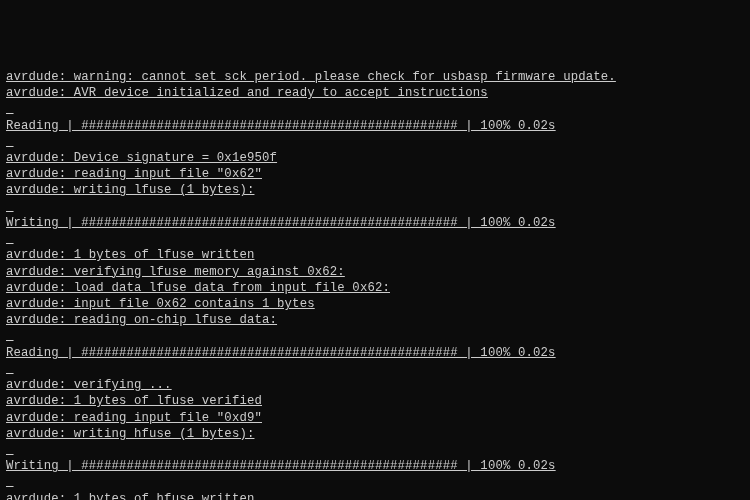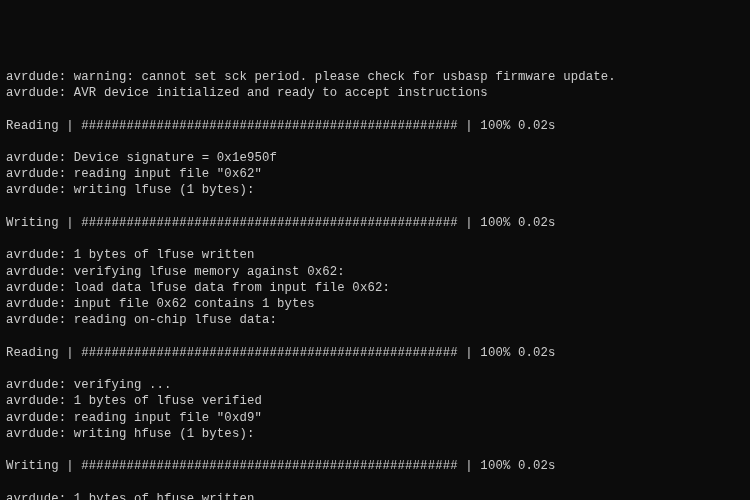--- a/index.html
+++ b/index.html
@@ -9,21 +9,21 @@
       font-family: Consolas, "Courier New", monospace;
       font-size: 12.3px;
       line-height: 1.32;
       padding: 4px 6px;
       white-space: pre;
       letter-spacing: 0.15px;
       overflow: hidden;
       width: 750px;
       height: 500px;
     }
-    .line { display: block; }
+    .line { display: block; text-decoration: underline; }
     .blank { height: 1.32em; }
   </style>
 </head>
 <body>
 
 
 
 <div id="terminal"><span class="line">avrdude: warning: cannot set sck period. please check for usbasp firmware update.</span><span class="line">avrdude: AVR device initialized and ready to accept instructions</span><span class="line blank">&nbsp;</span><span class="line">Reading | ################################################## | 100% 0.02s</span><span class="line blank">&nbsp;</span><span class="line">avrdude: Device signature = 0x1e950f</span><span class="line">avrdude: reading input file "0x62"</span><span class="line">avrdude: writing lfuse (1 bytes):</span><span class="line blank">&nbsp;</span><span class="line">Writing | ################################################## | 100% 0.02s</span><span class="line blank">&nbsp;</span><span class="line">avrdude: 1 bytes of lfuse written</span><span class="line">avrdude: verifying lfuse memory against 0x62:</span><span class="line">avrdude: load data lfuse data from input file 0x62:</span><span class="line">avrdude: input file 0x62 contains 1 bytes</span><span class="line">avrdude: reading on-chip lfuse data:</span><span class="line blank">&nbsp;</span><span class="line">Reading | ################################################## | 100% 0.02s</span><span class="line blank">&nbsp;</span><span class="line">avrdude: verifying ...</span><span class="line">avrdude: 1 bytes of lfuse verified</span><span class="line">avrdude: reading input file "0xd9"</span><span class="line">avrdude: writing hfuse (1 bytes):</span><span class="line blank">&nbsp;</span><span class="line">Writing | ################################################## | 100% 0.02s</span><span class="line blank">&nbsp;</span><span class="line">avrdude: 1 bytes of hfuse written</span></div>
 
 

